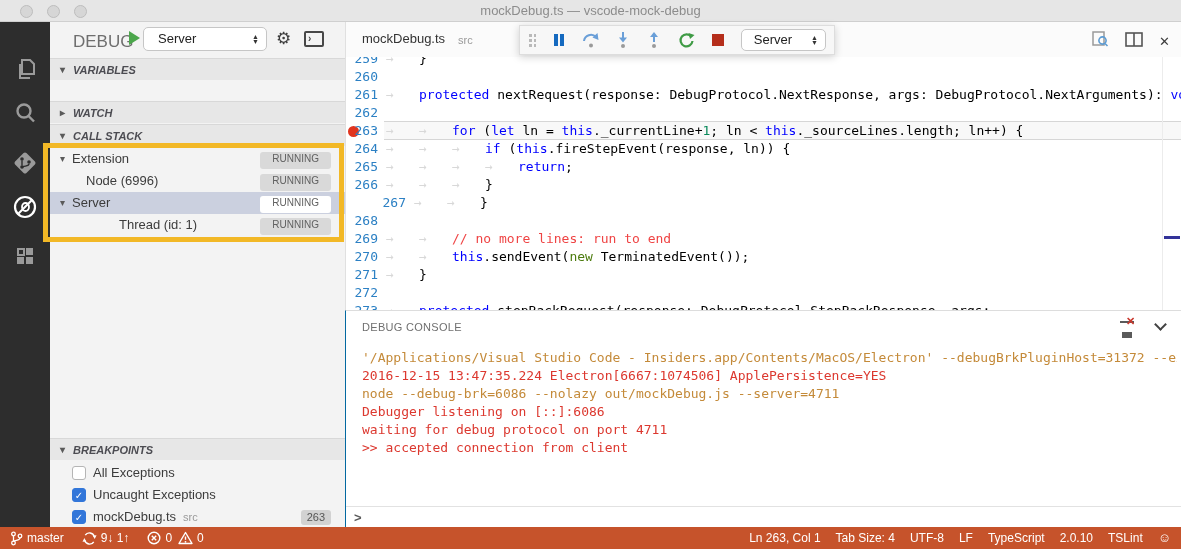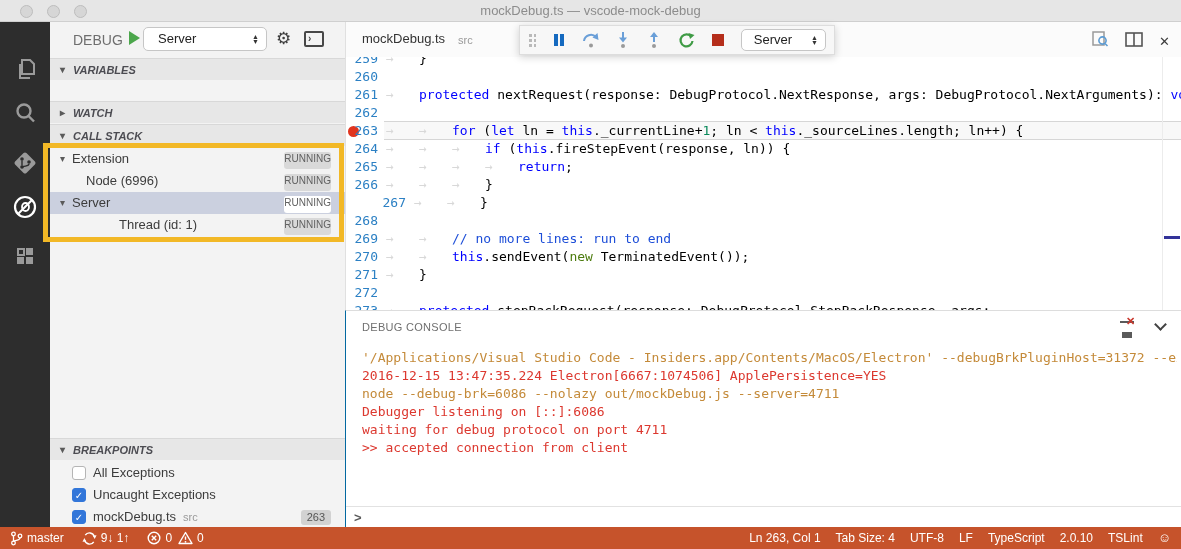--- a/index.html
+++ b/index.html
@@ -15,38 +15,38 @@
   
   .activitybar { position:absolute; left:0; top:22px; width:50px; height:505px; background:#2d2d2d; }
   .act-item { position:absolute; left:0; width:50px; height:46px; display:flex; align-items:center; justify-content:center; }
   .act-item svg { stroke:#9a9a9a; fill:none; }
   .act-item.active svg { stroke:#ffffff; }
   .act-item svg .fillpart { fill:#9a9a9a; stroke:none; }
 
   
   .sidebar { position:absolute; left:50px; top:22px; width:295px; height:505px; background:#f3f3f3; font-size:13px; color:#3c3c3c; }
   .side-toolbar { position:absolute; left:0; top:0; width:295px; height:35px; }
-  .debug-label { position:absolute; left:23px; top:10px; font-size:14px; color:#6e6e6e; }
+  .debug-label { position:absolute; left:23px; top:10px; font-size:17px; color:#6e6e6e; }
   .play-icon { position:absolute; left:79px; top:9px; width:0; height:0; border-left:11px solid #4ba64b; border-top:7px solid transparent; border-bottom:7px solid transparent; }
   .dropdown { position:absolute; background:#fff; border:1px solid #c6c6c6; border-radius:5px; font-size:13px; color:#222; }
   .side-dd { left:93px; top:5px; width:124px; height:24px; line-height:22px; padding-left:14px; }
   .updown { position:absolute; right:7px; top:0; height:100%; display:flex; flex-direction:column; justify-content:center; line-height:5px; font-size:7px; color:#333; }
   .gear-icon { position:absolute; left:226px; top:7px; font-size:17px; color:#3e3e3e; line-height:20px;}
   .console-toggle { position:absolute; left:254px; top:9px; width:20px; height:16px; border:2px solid #474747; border-radius:2px; }
   .console-toggle i { position:absolute; left:2px; top:0px; font-size:10px; font-style:normal; color:#474747; font-weight:bold; line-height:12px; }
 
   .section-header { position:absolute; left:0; width:295px; height:22px; background:#e7e7e7; border-top:1px solid #d8d8d8; font-size:11px; font-weight:bold; color:#4c4c52; line-height:22px; }
   .section-header .twistie { position:absolute; left:10px; font-size:10px; color:#5a5a5a; }
   .section-header .sh-label { position:absolute; left:23px;font-style:italic; }
 
   .cs-row { position:absolute; left:0; width:295px; height:22px; line-height:22px; }
   .cs-row.selected { background:#cbd0df; }
   .cs-row .twistie { position:absolute; left:10px; font-size:10px; color:#5a5a5a; }
   .cs-label { position:absolute; }
-  .badge { position:absolute; right:14px; top:4px; height:17px; line-height:14px; padding:0 0; border-radius:3px; background:#d9d9d9; color:#616161; font-size:10px; }
+  .badge { position:absolute; right:14px; top:4px; height:17px; line-height:14px; padding:0 12px; border-radius:3px; background:#d9d9d9; color:#616161; font-size:10px; }
   .cs-row.selected .badge { background:#ffffff; }
 
   .bp-row { position:absolute; left:0; width:295px; height:22px; line-height:22px; }
   .checkbox { position:absolute; left:22px; top:4px; width:14px; height:14px; border-radius:3px; background:#fff; border:1px solid #b5b5b5; }
   .checkbox.checked { background:#3276d9; border-color:#3276d9; color:#fff; font-size:10px; text-align:center; line-height:14px; }
   .bp-label { position:absolute; left:43px; }
   .bp-detail { color:#9a9a9a; font-size:11px; margin-left:7px; }
   .num-badge { position:absolute; right:14px; top:4px; height:15px; line-height:15px; padding:0 6px; border-radius:3px; background:#d2d2d2; color:#555; font-size:11px; }
 
   
@@ -253,21 +253,21 @@
         <div class="code-row" style="top: 11px;"><span class="lnum">260</span><span class="ltext"></span></div>
         <div class="code-row" style="top: 29px;"><span class="lnum">261</span><span class="ltext"><span class="tab-arrow">→</span><span style="color: rgb(0, 0, 255);">protected</span><span style="color: rgb(0, 0, 0);"> nextRequest(response: DebugProtocol.NextResponse, args: DebugProtocol.NextArguments): </span><span style="color: rgb(0, 0, 255);">void</span></span></div>
         <div class="code-row" style="top: 47px;"><span class="lnum">262</span><span class="ltext"></span></div>
         <div class="cur-line" style="top: 64px;"></div>
         <div class="code-row" style="top: 65px;"><span class="bp-dot" style="background: rgb(225, 52, 30);"></span><span class="lnum">263</span><span class="ltext"><span class="tab-arrow">→</span><span class="tab-arrow">→</span><span style="color: rgb(0, 0, 255);">for</span><span style="color: rgb(0, 0, 0);"> (</span><span style="color: rgb(0, 0, 255);">let</span><span style="color: rgb(0, 0, 0);"> ln = </span><span style="color: rgb(0, 0, 255);">this</span><span style="color: rgb(0, 0, 0);">._currentLine+</span><span style="color: rgb(9, 136, 90);">1</span><span style="color: rgb(0, 0, 0);">; ln &lt; </span><span style="color: rgb(0, 0, 255);">this</span><span style="color: rgb(0, 0, 0);">._sourceLines.length; ln++) {</span></span></div>
         <div class="code-row" style="top: 83px;"><span class="lnum">264</span><span class="ltext"><span class="tab-arrow">→</span><span class="tab-arrow">→</span><span class="tab-arrow">→</span><span style="color: rgb(0, 0, 255);">if</span><span style="color: rgb(0, 0, 0);"> (</span><span style="color: rgb(0, 0, 255);">this</span><span style="color: rgb(0, 0, 0);">.fireStepEvent(response, ln)) {</span></span></div>
         <div class="code-row" style="top: 101px;"><span class="lnum">265</span><span class="ltext"><span class="tab-arrow">→</span><span class="tab-arrow">→</span><span class="tab-arrow">→</span><span class="tab-arrow">→</span><span style="color: rgb(0, 0, 255);">return</span><span style="color: rgb(0, 0, 0);">;</span></span></div>
         <div class="code-row" style="top: 119px;"><span class="lnum">266</span><span class="ltext"><span class="tab-arrow">→</span><span class="tab-arrow">→</span><span class="tab-arrow">→</span><span style="color: rgb(0, 0, 0);">}</span></span></div>
         <div class="code-row" style="top: 137px; margin-left: 28px;"><span class="lnum">267</span><span class="ltext"><span class="tab-arrow">→</span><span class="tab-arrow">→</span><span style="color: rgb(0, 0, 0);">}</span></span></div>
         <div class="code-row" style="top: 155px;"><span class="lnum">268</span></div>
-        <div class="code-row" style="top: 173px;"><span class="lnum">269</span><span class="ltext"><span class="tab-arrow">→</span><span class="tab-arrow">→</span><span style="color: #1d4ed8;">// no more lines: run to end</span></span></div>
+        <div class="code-row" style="top: 173px;"><span class="lnum">269</span><span class="ltext"><span class="tab-arrow">→</span><span class="tab-arrow">→</span><span style="color: #ef4444;">// no more lines: run to end</span></span></div>
         <div class="code-row" style="top: 191px;"><span class="lnum">270</span><span class="ltext"><span class="tab-arrow">→</span><span class="tab-arrow">→</span><span style="color: rgb(0, 0, 255);">this</span><span style="color: rgb(0, 0, 0);">.sendEvent(</span><span style="color: #4d7c0f;">new</span><span style="color: rgb(0, 0, 0);"> TerminatedEvent());</span></span></div>
         <div class="code-row" style="top: 209px;"><span class="lnum">271</span><span class="ltext"><span class="tab-arrow">→</span><span style="color: rgb(0, 0, 0);">}</span></span></div>
         <div class="code-row" style="top: 227px;"><span class="lnum">272</span><span class="ltext"></span></div>
         <div class="code-row" style="top: 245px;"><span class="lnum">273</span><span class="ltext"><span class="tab-arrow">→</span><span style="color: rgb(0, 0, 255);">protected</span><span style="color: rgb(0, 0, 0);"> stepBackRequest(response: DebugProtocol.StepBackResponse, args:</span></span></div>
       </div>
     <div class="ov-line"></div>
     <div class="ov-marker"></div>
 
     <div class="dbg-toolbar">
       <span class="grip"></span>

